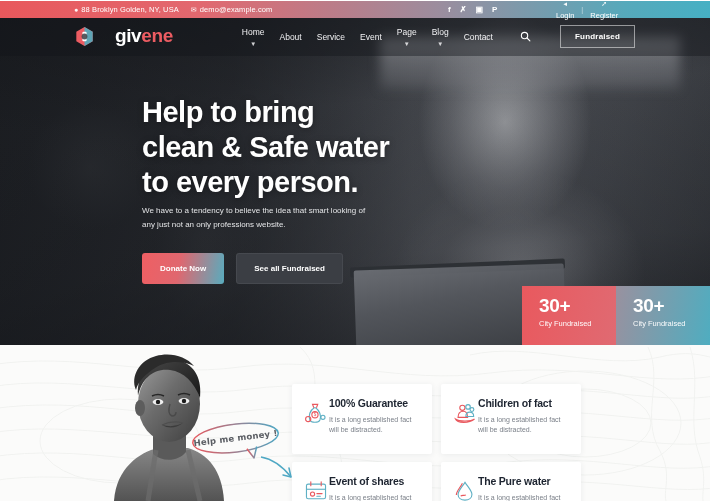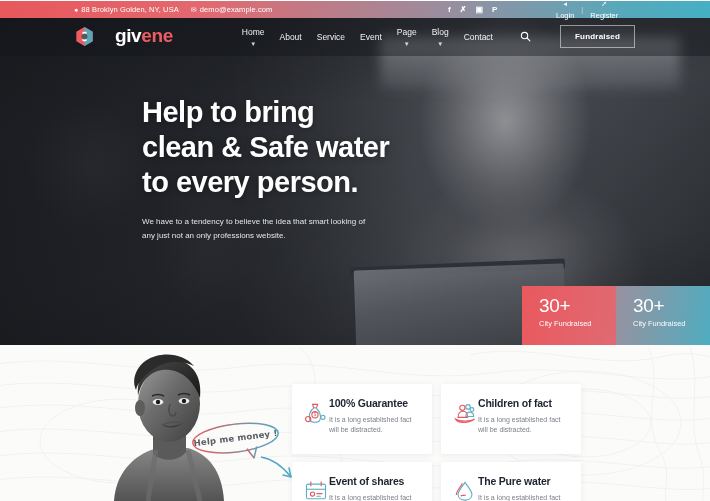--- a/index.html
+++ b/index.html
@@ -89,40 +89,40 @@
     background: rgba(255,255,255,.03);
   }
 
   
   .hero-content { position: absolute; left: 142px; top: 95px; width: 300px; z-index: 12; }
   .hero-title {
     font-size: 29px; line-height: 1.20; font-weight: 700; color: #fff;
     letter-spacing: -.5px; text-shadow: 0 1px 6px rgba(0,0,0,.35);
   }
   .hero-sub {
-    margin-top: 16px; font-size: 8px; line-height: 1.65; color: #e3e4e6; width: 225px;
+    margin-top: 5px; font-size: 8px; line-height: 1.65; color: #e3e4e6; width: 225px;
   }
   .hero-btns { margin-top: 22px; display: flex; gap: 12px; }
   .btn-donate {
     background: linear-gradient(100deg, #ef5f63 0%, #e0676f 45%, #58acbe 100%);
     color: #fff; font-size: 8px; font-weight: 700; padding: 11px 18px;
     border-radius: 3px; cursor: pointer; white-space: nowrap;
   }
   .btn-see {
     background: #3b3e44; color: #fff; font-size: 8px; font-weight: 700;
     padding: 11px 18px; border-radius: 3px; cursor: pointer; white-space: nowrap;
     box-shadow: inset 0 0 0 1px rgba(255,255,255,.06);
   }
 
   
   .stats { position: absolute; left: 522px; top: 286px; display: flex; z-index: 14; }
   .stat { width: 94px; height: 59px; padding: 10px 0 0 17px; }
   .stat.s1 { background: linear-gradient(100deg, #e9595e 0%, #e06a72 100%); }
   .stat.s2 { background: linear-gradient(100deg, #99919f 0%, #4fadc0 100%); }
-  .stat-num { font-size: 19px; font-weight: 400; color: #fff; line-height: 1.05; letter-spacing: -.3px; }
+  .stat-num { font-size: 19px; font-weight: 700; color: #fff; line-height: 1.05; letter-spacing: -.3px; }
   .stat-lbl { font-size: 7.5px; color: #fff; margin-top: 3px; opacity: .97; }
 
   
   .lower {
     position: absolute; top: 345px; left: 0; width: 710px; height: 156px;
     background: #fbfbfa; overflow: hidden;
   }
   .topo { position: absolute; inset: 0; opacity: .55; }
 
   .portrait { position: absolute; left: 96px; top: 346px; width: 135px; height: 155px; z-index: 8; }
@@ -248,20 +248,24 @@
     </div>
   </div>
 
   <div class="hero-content">
     <h1 class="hero-title">
       <span>Help to bring</span><br>
       <span>clean &amp; Safe water</span><br>
       <span>to every person.</span>
     </h1>
     <p class="hero-sub">We have to a tendency to believe the idea that smart looking of any just not an only professions website.</p>
+    <div class="hero-btns">
+      <div class="btn-donate">Donate Now</div>
+      <div class="btn-see">See all Fundraised</div>
+    </div>
   </div>
 
   <div class="stats">
     <div class="stat s1">
       <div class="stat-num">30+</div>
       <div class="stat-lbl">City Fundraised</div>
     </div>
     <div class="stat s2">
       <div class="stat-num">30+</div>
       <div class="stat-lbl">City Fundraised</div>

